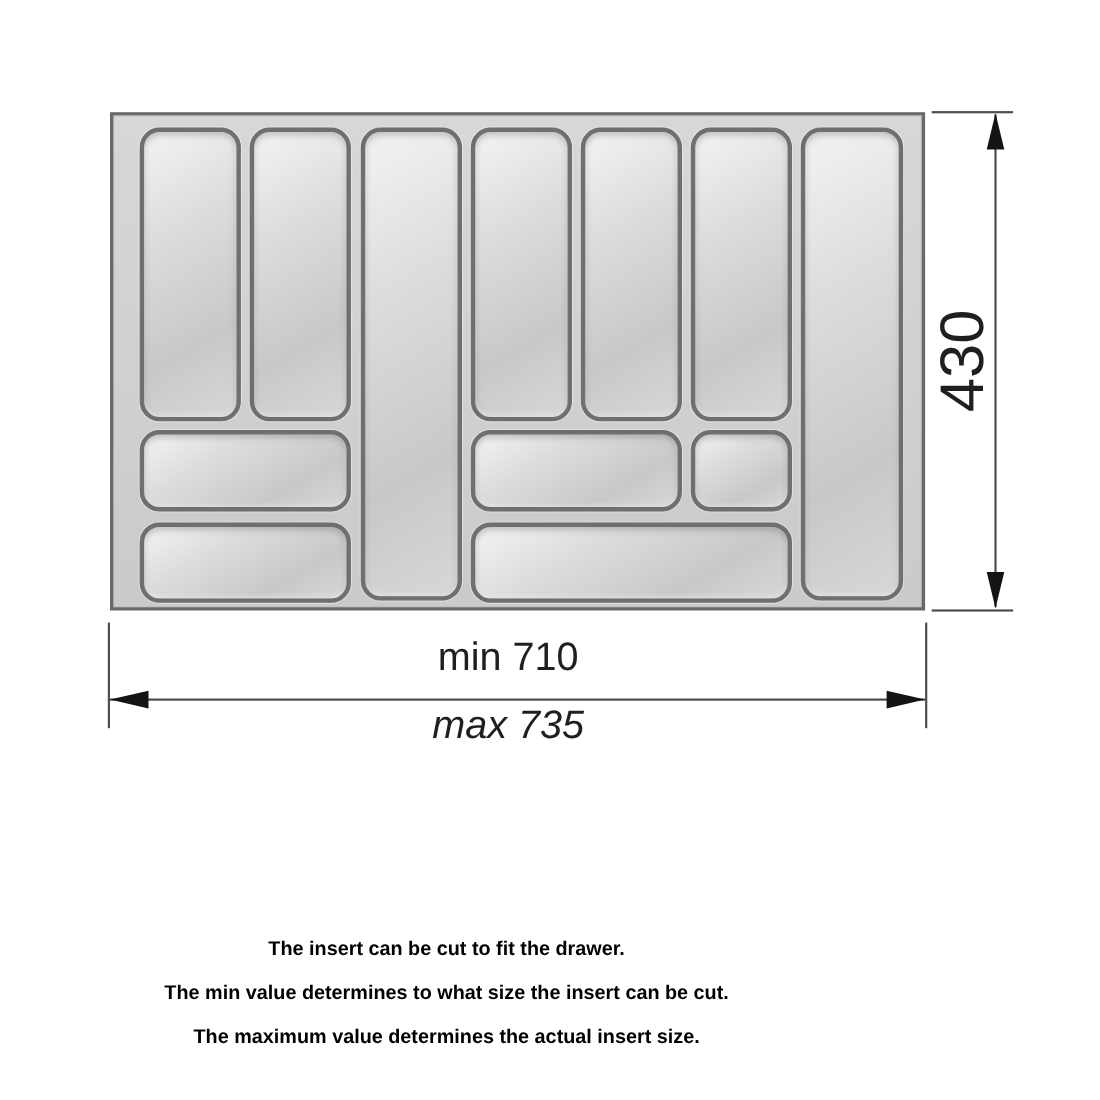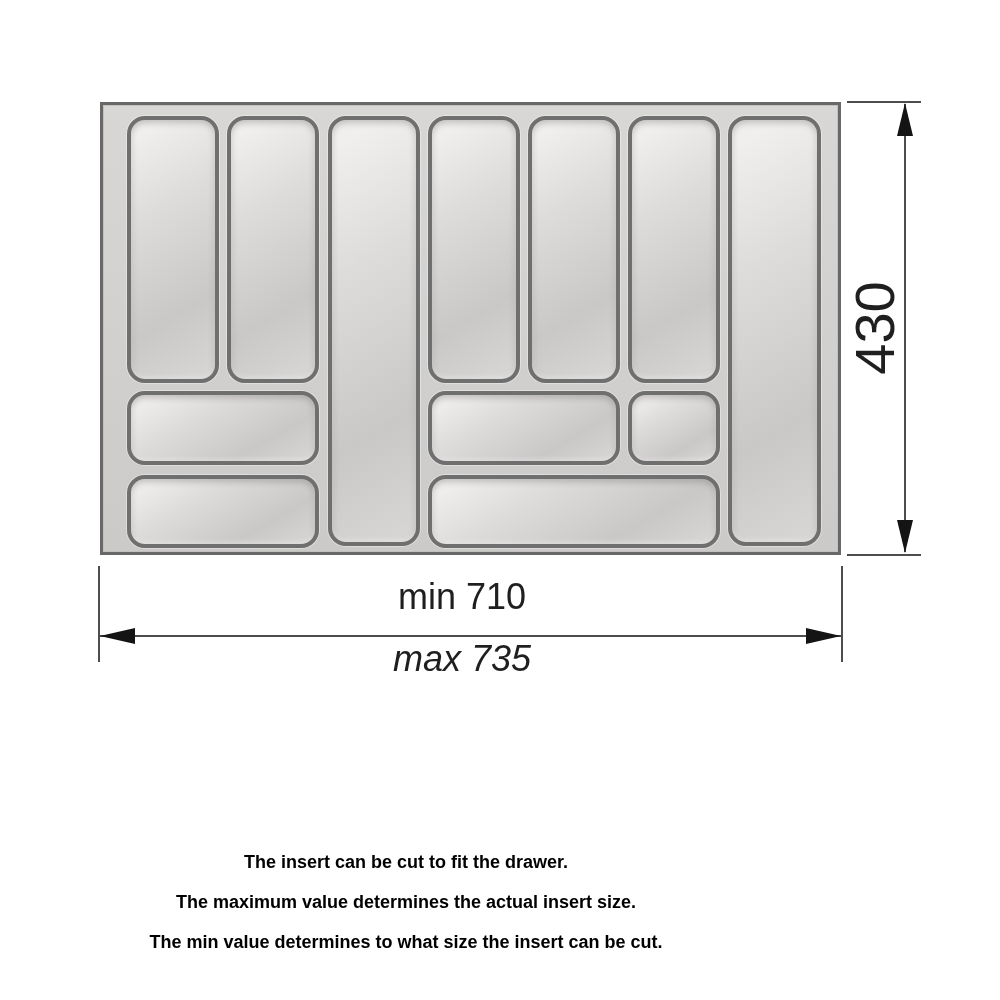--- a/index.html
+++ b/index.html
@@ -101,17 +101,17 @@
   <div class="dim-line" style="left:98px;top:566px;width:2px;height:96px;"></div>
   <div class="dim-line" style="left:841px;top:566px;width:2px;height:96px;"></div>
   <div class="dim-line" style="left:100px;top:635px;width:741px;height:2px;"></div>
   <div class="arrow arrow-left" style="left:100px;top:628px;"></div>
   <div class="arrow arrow-right" style="left:806px;top:628px;"></div>
   <div class="dim-label dim-label-min">min 710</div>
   <div class="dim-label dim-label-max">max 735</div>
 
   <div class="notes">
     <div>The insert can be cut to fit the drawer.</div>
+    <div>The min value determines to what size the insert can be cut.</div>
     <div>The maximum value determines the actual insert size.</div>
-    <div>The min value determines to what size the insert can be cut.</div>
   </div>
 
 </div>
 
 </body></html>

